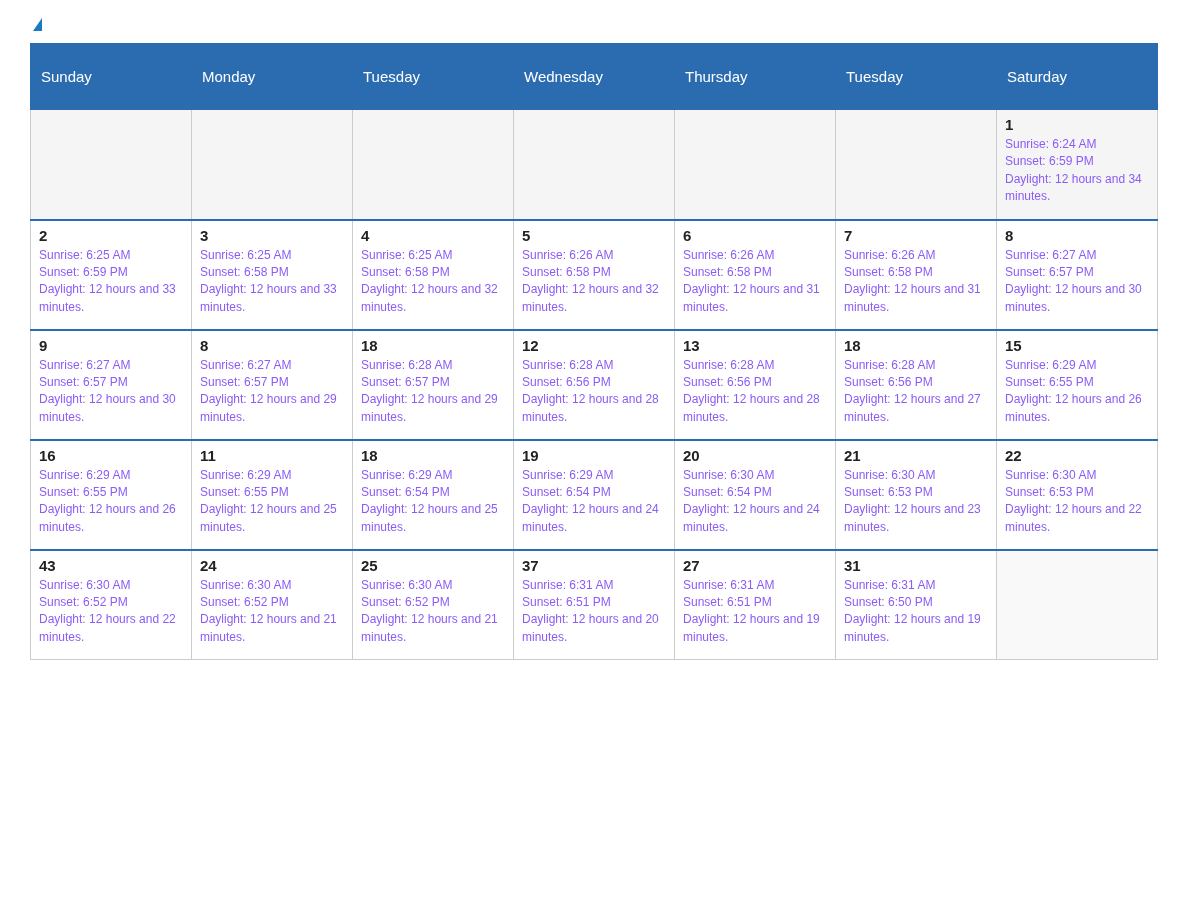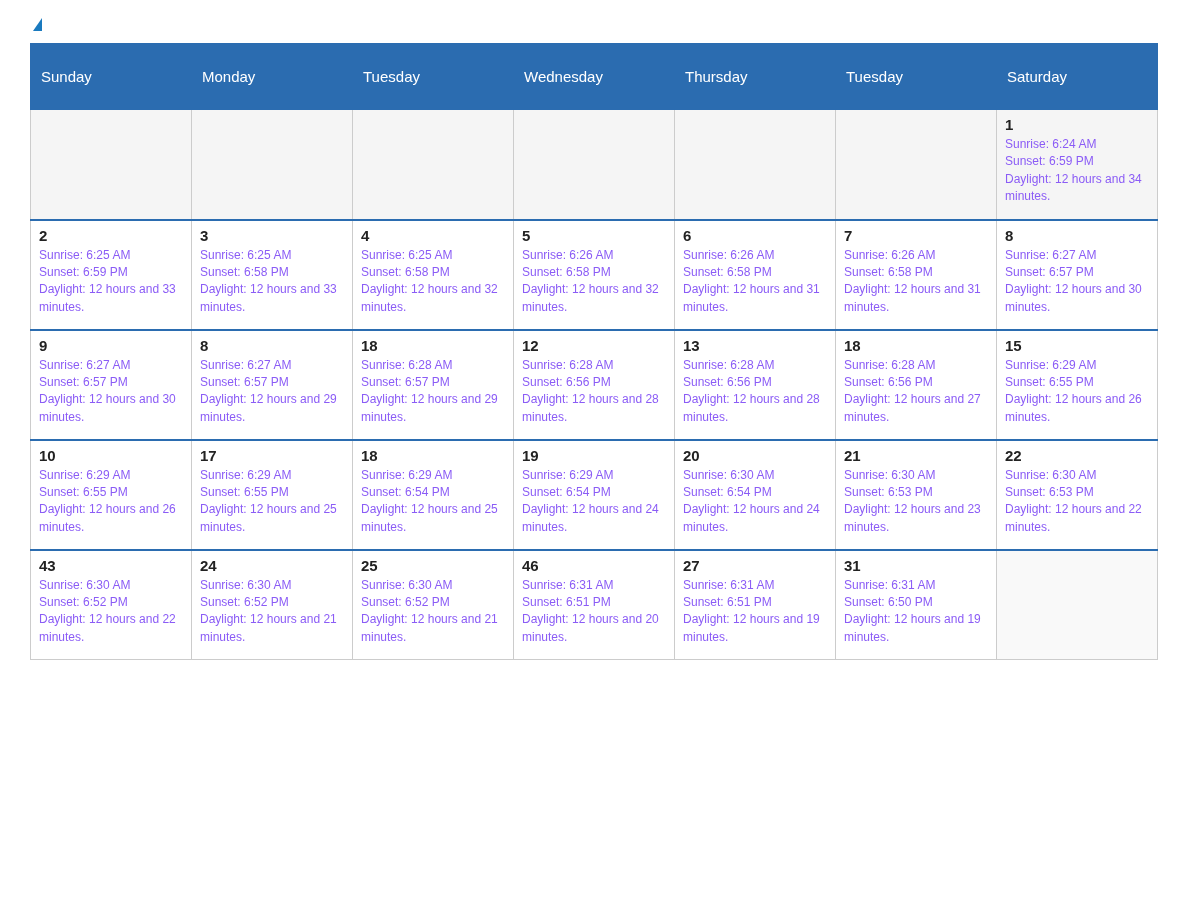--- a/index.html
+++ b/index.html
@@ -204,25 +204,25 @@
           <span class="day-num">18</span>
           <div class="day-info">Sunrise: 6:28 AM<br>Sunset: 6:56 PM<br>Daylight: 12 hours and 27 minutes.</div>
         </td>
         <td>
           <span class="day-num">15</span>
           <div class="day-info">Sunrise: 6:29 AM<br>Sunset: 6:55 PM<br>Daylight: 12 hours and 26 minutes.</div>
         </td>
       </tr>
       <tr class="row-divider">
         <td>
-          <span class="day-num">10</span>
+          <span class="day-num">16</span>
           <div class="day-info">Sunrise: 6:29 AM<br>Sunset: 6:55 PM<br>Daylight: 12 hours and 26 minutes.</div>
         </td>
         <td>
-          <span class="day-num">17</span>
+          <span class="day-num">11</span>
           <div class="day-info">Sunrise: 6:29 AM<br>Sunset: 6:55 PM<br>Daylight: 12 hours and 25 minutes.</div>
         </td>
         <td>
           <span class="day-num">18</span>
           <div class="day-info">Sunrise: 6:29 AM<br>Sunset: 6:54 PM<br>Daylight: 12 hours and 25 minutes.</div>
         </td>
         <td>
           <span class="day-num">19</span>
           <div class="day-info">Sunrise: 6:29 AM<br>Sunset: 6:54 PM<br>Daylight: 12 hours and 24 minutes.</div>
         </td>
@@ -246,21 +246,21 @@
         </td>
         <td>
           <span class="day-num">24</span>
           <div class="day-info">Sunrise: 6:30 AM<br>Sunset: 6:52 PM<br>Daylight: 12 hours and 21 minutes.</div>
         </td>
         <td>
           <span class="day-num">25</span>
           <div class="day-info">Sunrise: 6:30 AM<br>Sunset: 6:52 PM<br>Daylight: 12 hours and 21 minutes.</div>
         </td>
         <td>
-          <span class="day-num">46</span>
+          <span class="day-num">37</span>
           <div class="day-info">Sunrise: 6:31 AM<br>Sunset: 6:51 PM<br>Daylight: 12 hours and 20 minutes.</div>
         </td>
         <td>
           <span class="day-num">27</span>
           <div class="day-info">Sunrise: 6:31 AM<br>Sunset: 6:51 PM<br>Daylight: 12 hours and 19 minutes.</div>
         </td>
         <td>
           <span class="day-num">31</span>
           <div class="day-info">Sunrise: 6:31 AM<br>Sunset: 6:50 PM<br>Daylight: 12 hours and 19 minutes.</div>
         </td>

